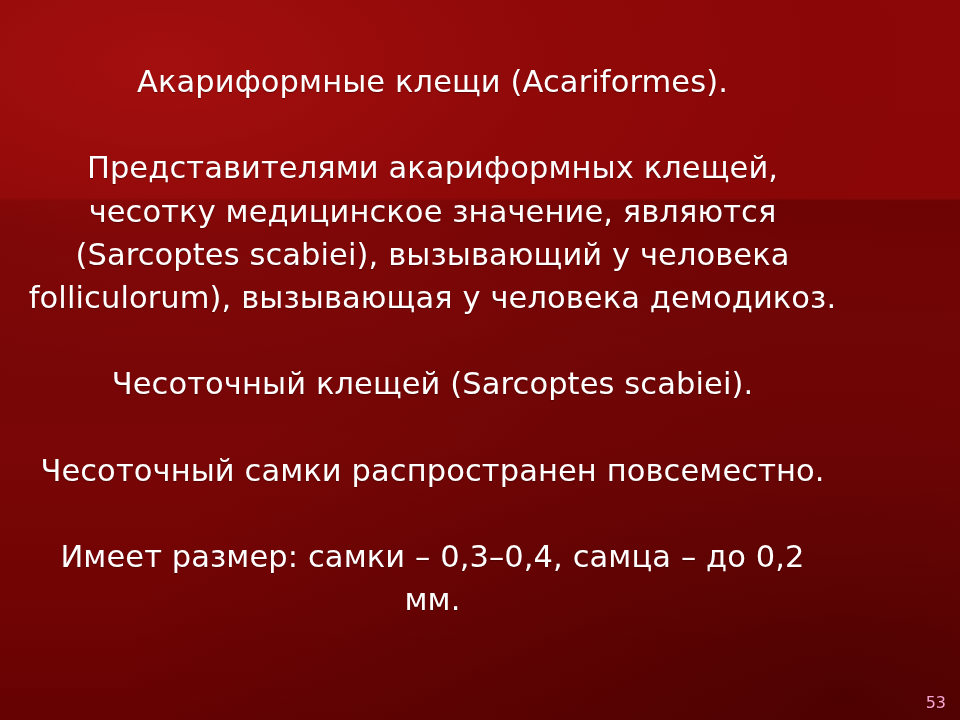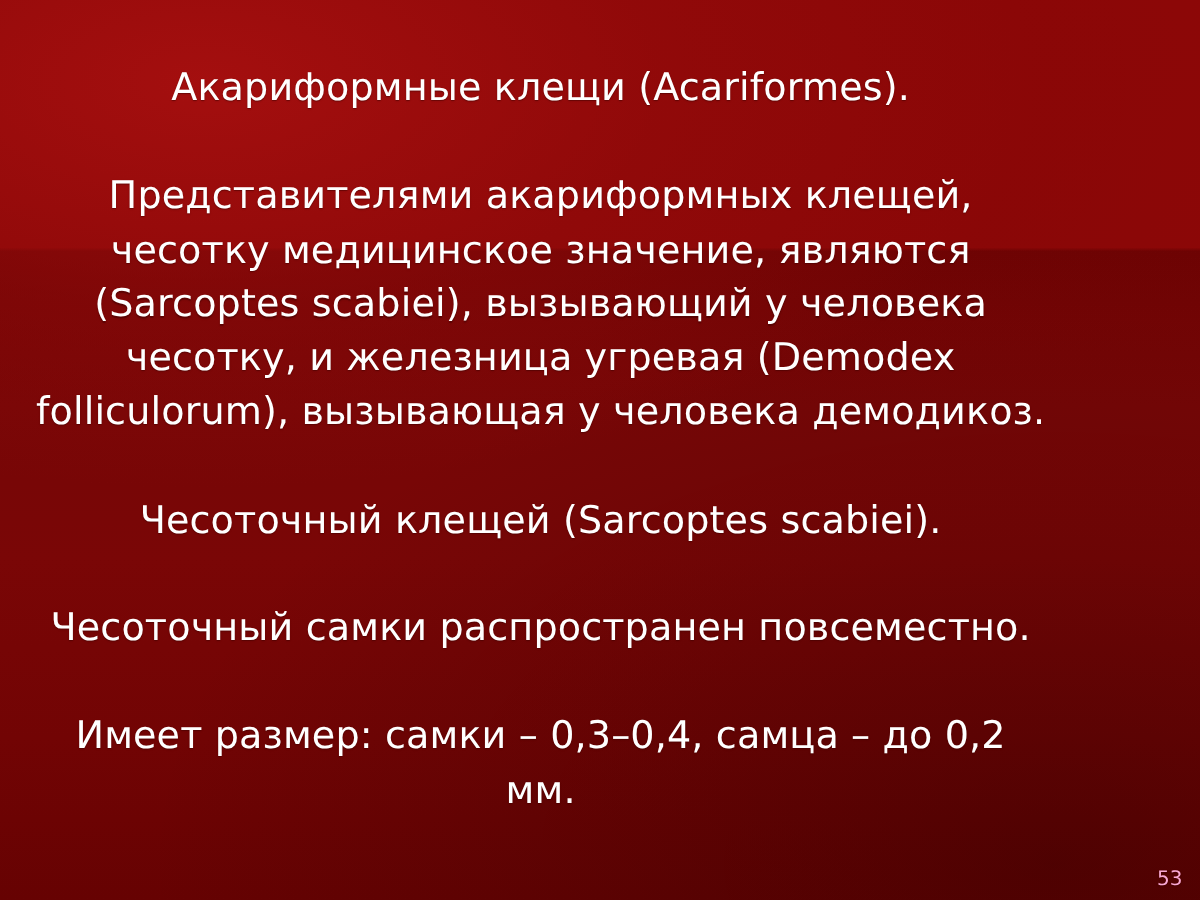--- a/index.html
+++ b/index.html
@@ -49,21 +49,21 @@
     background: radial-gradient(105% 85% at 88% 96%,
         rgba(40, 0, 0, 0.40) 0%,
         rgba(40, 0, 0, 0.16) 42%,
         rgba(0, 0, 0, 0) 72%);
   }
 
   
   .content {
     position: absolute;
     left: 0;
-    top: 1px;
+    top: 12px;
     width: 865px;
     padding-top: 48px;
     text-align: center;
     box-sizing: border-box;
   }
 
   .line {
     color: #ffffff;
     font-size: 30.5px;
     line-height: 43.2px;
@@ -95,21 +95,20 @@
   <div class="bg-base"></div>
   <div class="bg-glow"></div>
   <div class="bg-vignette"></div>
 
   <div class="content">
     <div class="line">Акариформные клещи (Acariformes).</div>
     <div class="line blank"> </div>
     <div class="line">Представителями акариформных клещей,</div>
     <div class="line">чесотку медицинское значение, являются</div>
     <div class="line">(Sarcoptes scabiei), вызывающий у человека</div>
-    <div class="line">чесотку, и железница угревая (Demodex</div>
     <div class="line">folliculorum), вызывающая у человека демодикоз.</div>
     <div class="line blank"> </div>
     <div class="line">Чесоточный клещей (Sarcoptes scabiei).</div>
     <div class="line blank"> </div>
     <div class="line">Чесоточный самки распространен повсеместно.</div>
     <div class="line blank"> </div>
     <div class="line">Имеет размер: самки – 0,3–0,4, самца – до 0,2</div>
     <div class="line">мм.</div>
   </div>
 

